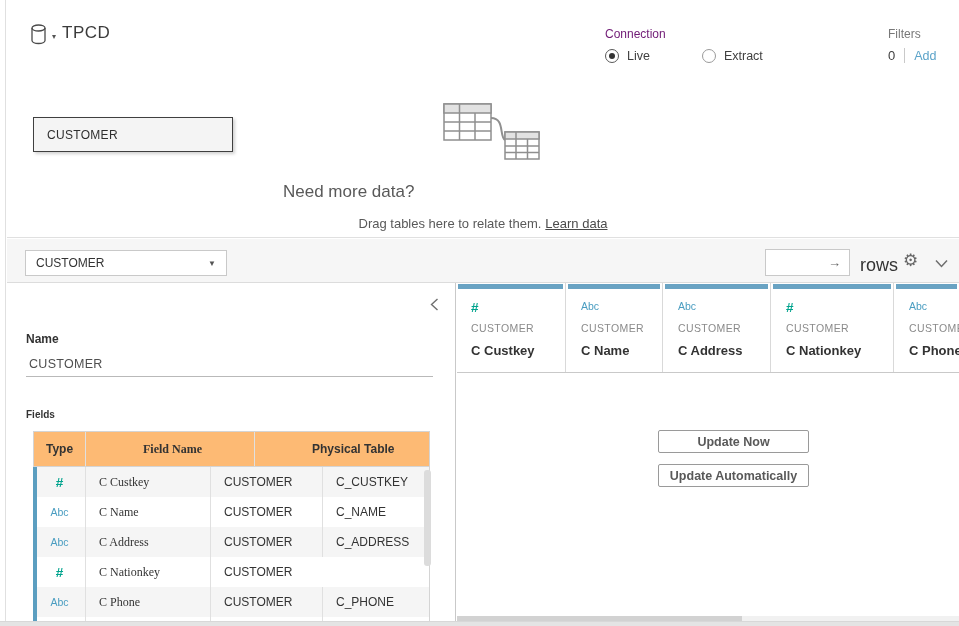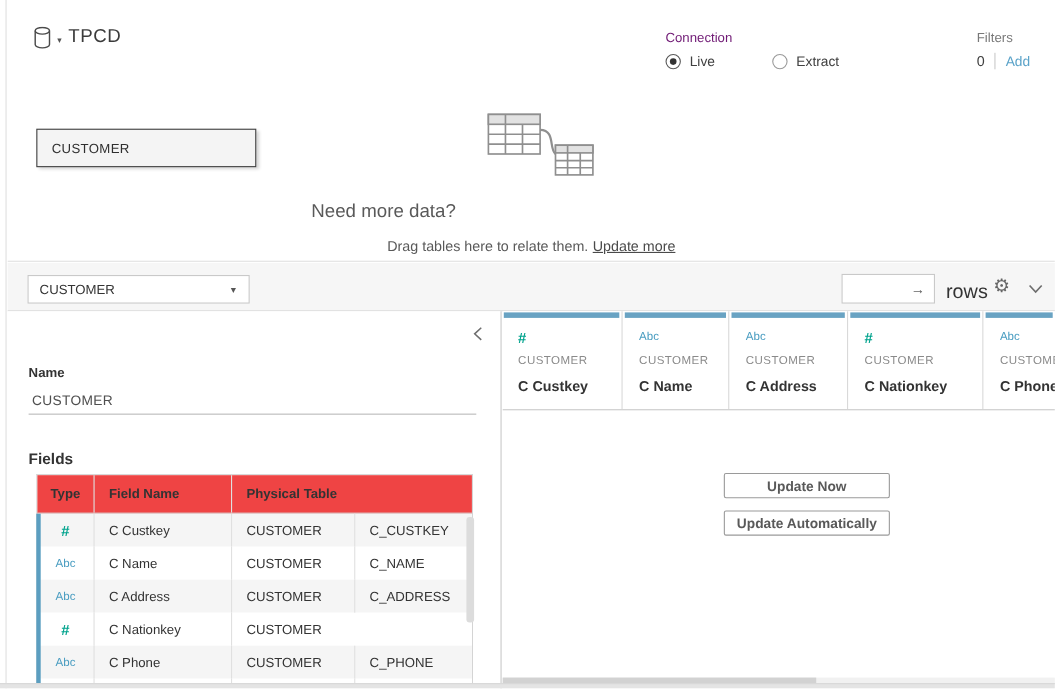--- a/index.html
+++ b/index.html
@@ -49,30 +49,30 @@
   .rows-input { position:absolute; left:758px; top:10px; width:85px; height:27px; background:#fff; border:1px solid #c9c9c9; display:flex; align-items:center; justify-content:flex-end; padding-right:8px; font-size:13px; color:#666; cursor:text; }
   .rows-label { position:absolute; left:853px; top:16px; font-size:18px; color:#333; }
   .gear { position:absolute; left:896px; top:11px; font-size:17px; color:#666; cursor:pointer; }
   .tb-chev { position:absolute; left:928px; top:15px; cursor:pointer; }
 
   
   .left-panel { position:absolute; left:7px; top:283px; width:449px; height:343px; background:#fff; border-right:1px solid #c9c9c9; }
   .collapse-chev { position:absolute; right:16px; top:14px; cursor:pointer; }
   .name-label { position:absolute; left:19px; top:49px; font-size:12px; font-weight:bold; color:#333; }
   .name-value { position:absolute; left:19px; top:68px; width:407px; height:26px; font-size:12.5px; color:#4f4f4f; border-bottom:1px solid #b9b9b9; display:flex; align-items:center; padding-left:3px; letter-spacing:0.3px; cursor:text; }
-  .fields-label { position:absolute; left:19px; top:126px; font-size:14px; font-weight:bold; color:#333; }
+  .fields-label { position:absolute; left:19px; top:126px; font-size:10px; font-weight:bold; color:#333; }
 
   .ftable { position:absolute; left:26px; top:148px; width:397px; border-top:1px solid #d4d4d4; border-left:1px solid #d4d4d4; border-right:1px solid #d4d4d4; }
   .frow { display:flex; width:100%; }
-  .fhead { height:35px; border-bottom:1px solid #d4d4d4; background:#ef4444; }
+  .fhead { height:35px; border-bottom:1px solid #d4d4d4; background:#fdba74;gap:44px; }
   .fcell { display:flex; align-items:center; padding-left:13px; font-size:12px; color:#333; border-right:1px solid #e0e0e0; overflow:hidden; white-space:nowrap; }
   .fcell:last-child { border-right:none; }
   .fhead .fcell { font-weight:bold; }
   .c-type { width:52px; flex:0 0 auto; justify-content:center; padding-left:0; }
-  .c-name { width:125px; flex:0 0 auto; }
+  .c-name { width:125px; flex:0 0 auto;font-family:Liberation Serif, serif; }
   .c-phys { width:112px; flex:0 0 auto; }
   .c-rem  { width:104px; flex:1 1 auto; }
   .fbody-row { height:30px; background:#fff; }
   .fbody-row.alt { background:#f5f5f5; }
   .fpartial { height:7px; background:#fff; }
   .type-num { color:#00a38d; font-size:13.5px; font-weight:bold; }
   .type-str { color:#4a9dc1; font-size:10.5px; }
   .accent-bar { position:absolute; left:26px; top:184px; width:4px; height:157px; background:#5b9ec0; }
   .fscroll-thumb { position:absolute; left:417px; top:187px; width:7px; height:96px; background:#dcdcdc; border-radius:3px; cursor:grab; }
 
@@ -150,21 +150,21 @@
           <rect x="70" y="36" width="34" height="7" fill="#e2e2e2"></rect>
           <line x1="70" y1="50" x2="104" y2="50"></line>
             <line x1="70" y1="56.5" x2="104" y2="56.5"></line>
           <line x1="81" y1="36" x2="81" y2="63"></line>
             <line x1="92.5" y1="43" x2="92.5" y2="63"></line>
         </g>
       </svg>
     </div>
     <div class="nm-title">Need more data?</div>
     <div class="nm-sub">
-      <span>Drag tables here to relate them.</span><span class="lm">Update more</span>
+      <span>Drag tables here to relate them.</span><span class="lm">Learn data</span>
     </div>
   </div>
 
   <div class="toolbar">
     <div class="tbl-select">
       <span>CUSTOMER</span>
       <span class="caret">▼</span>
     </div>
     <div class="rows-input">
       <span></span>

